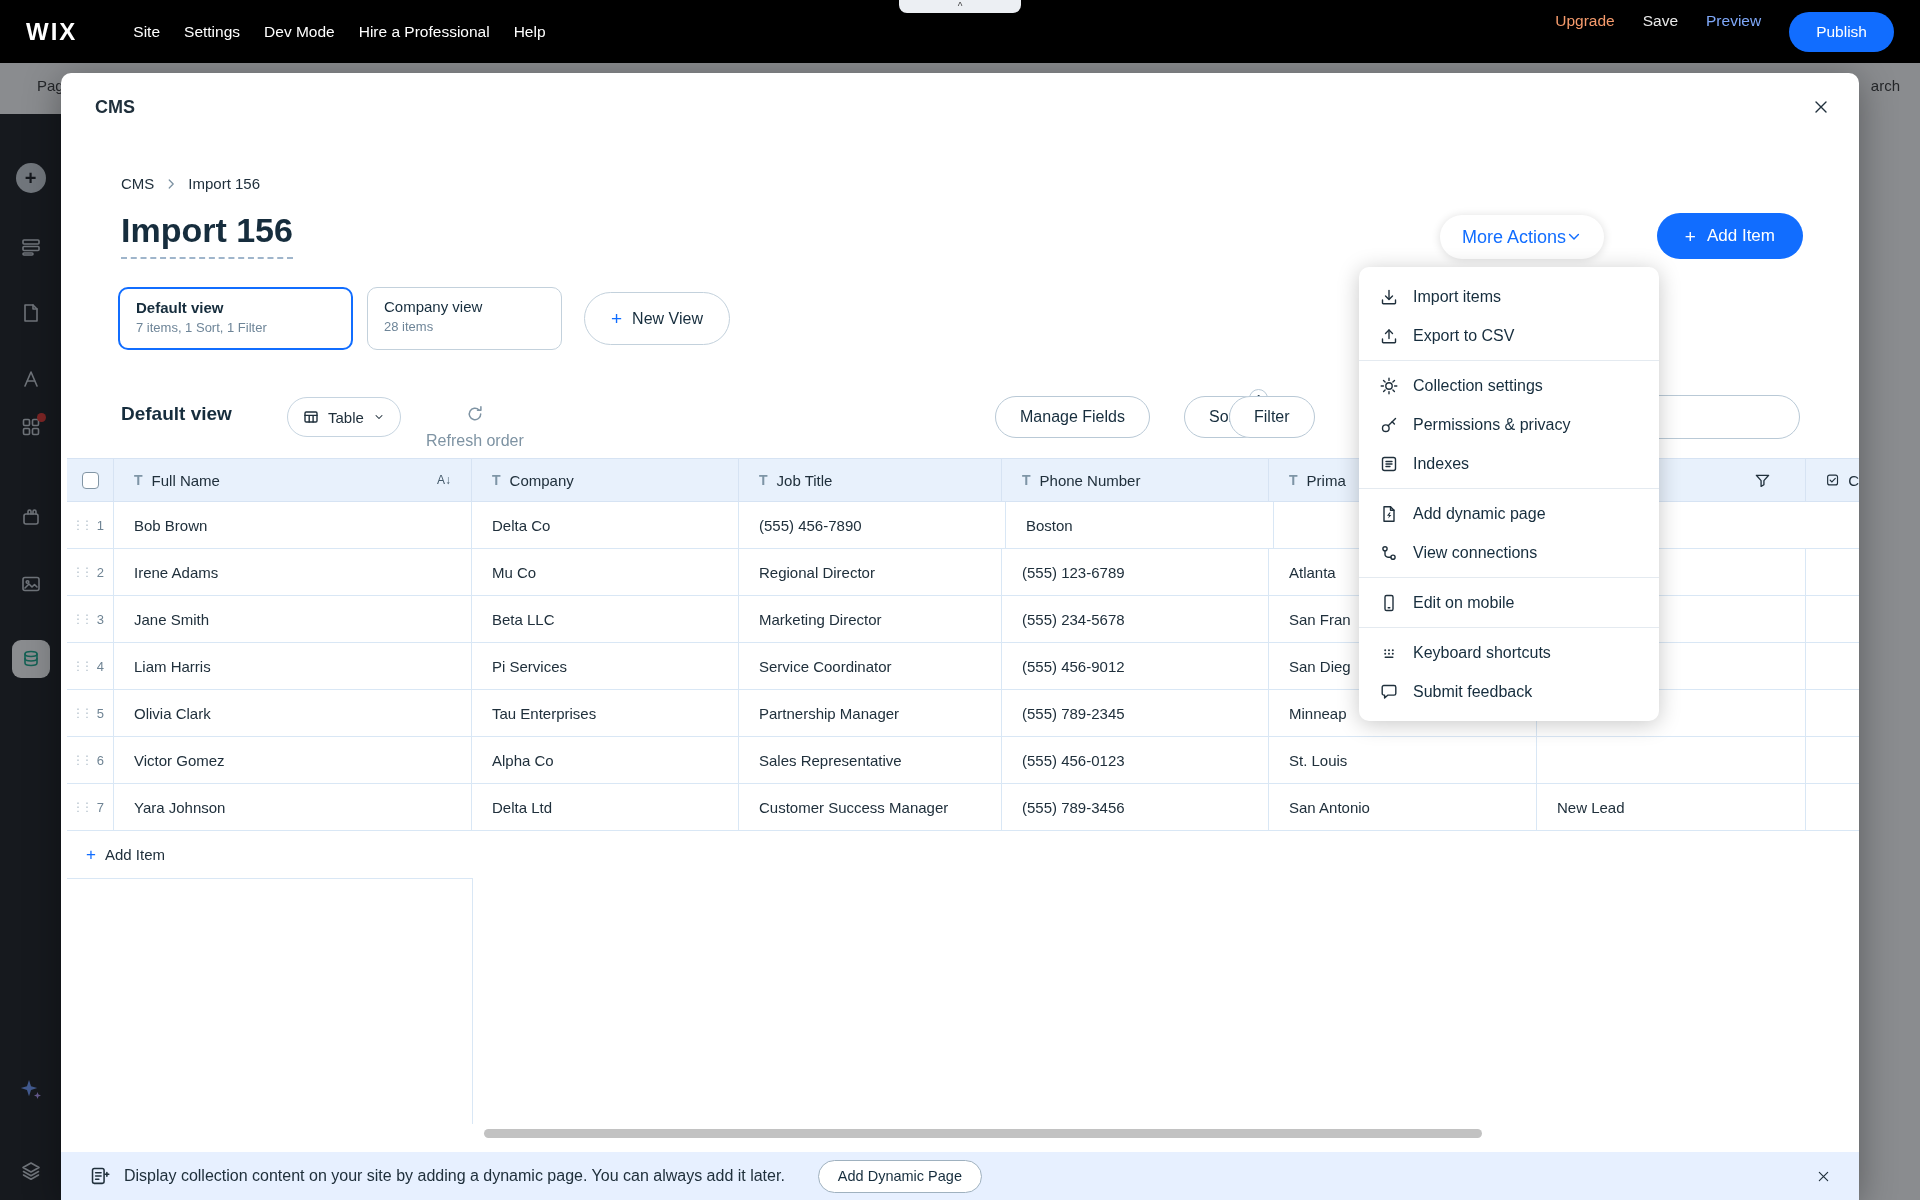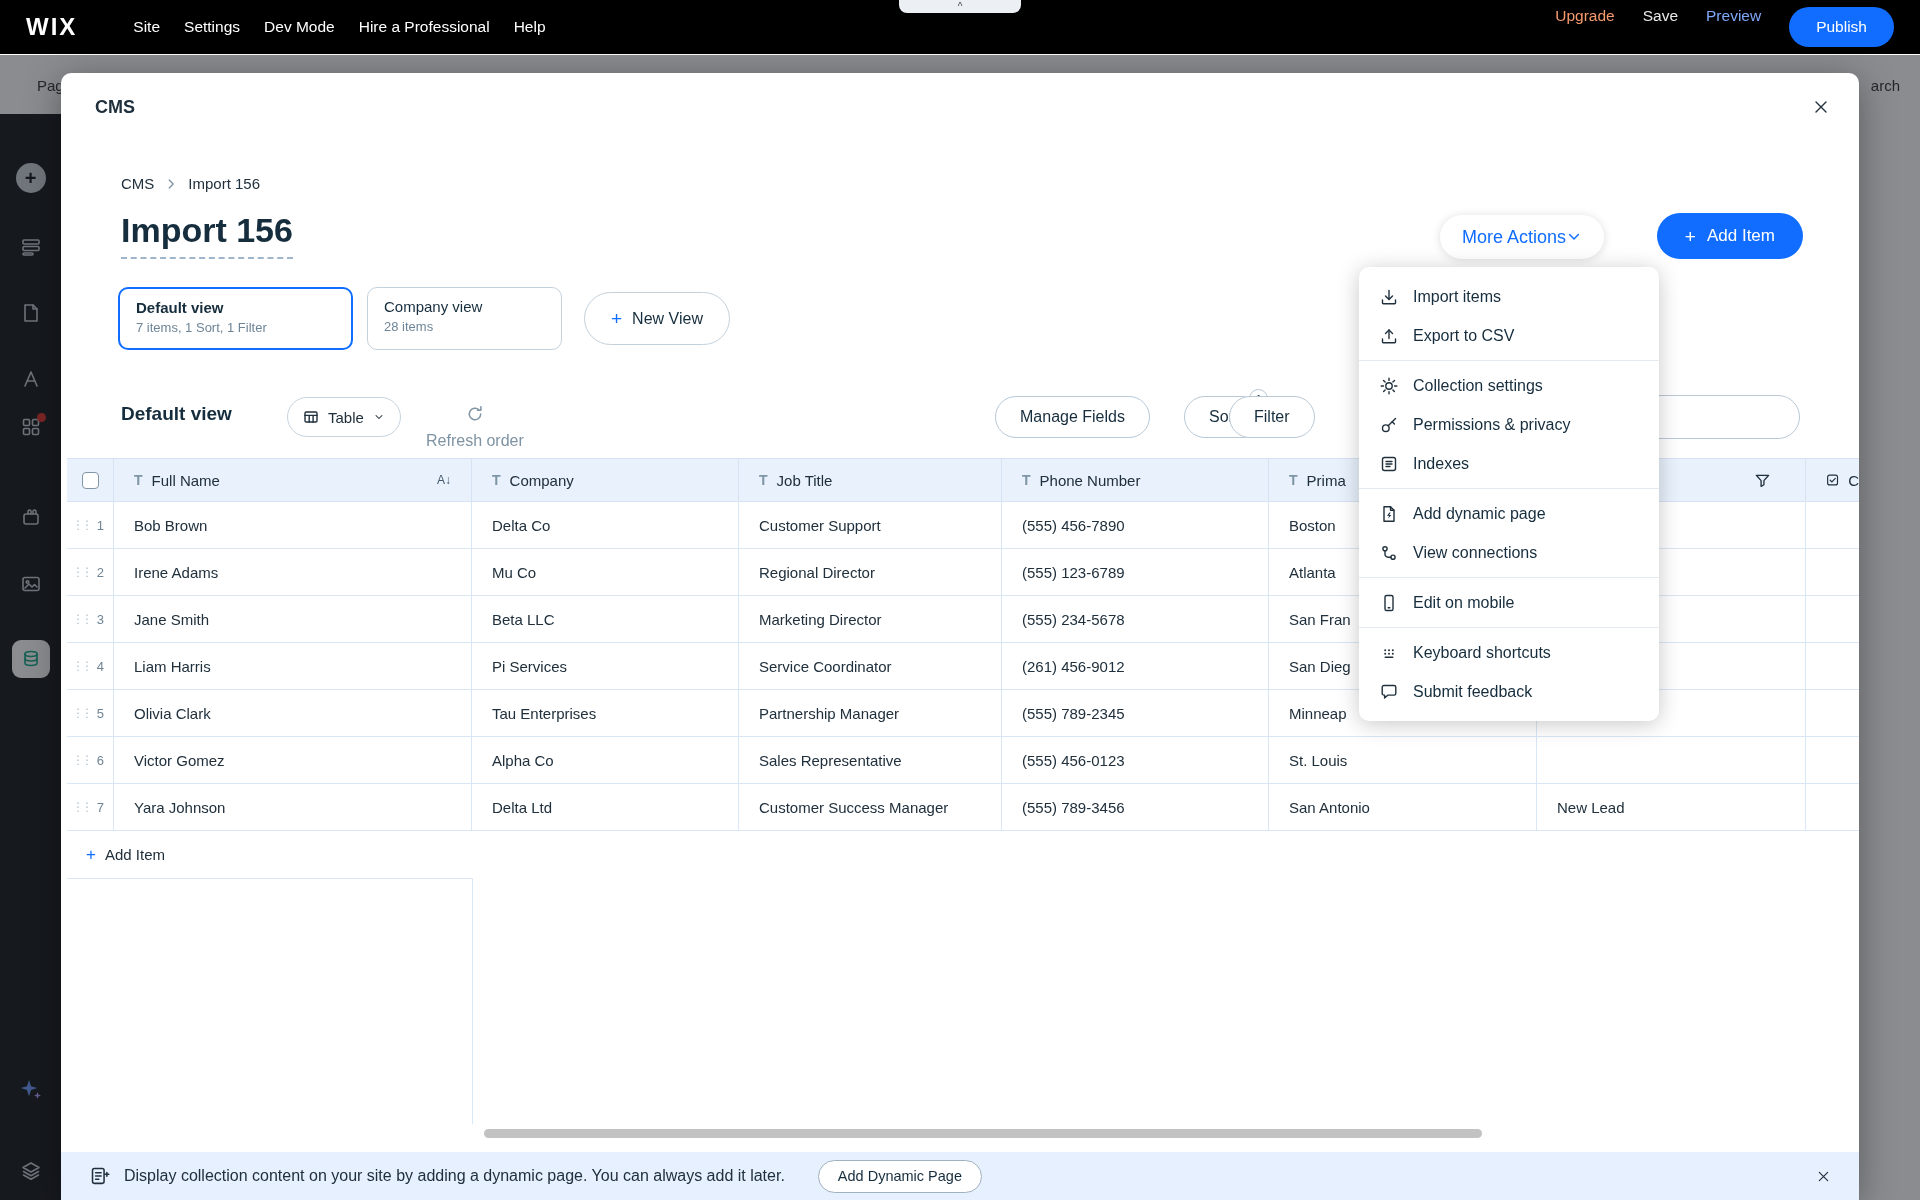--- a/index.html
+++ b/index.html
@@ -1,20 +1,20 @@
 <!DOCTYPE html>
 <html><head>
 <meta charset="utf-8">
 <style>
   * { margin:0; padding:0; box-sizing:border-box; }
   html,body { width:1920px; height:1200px; overflow:hidden; background:#fff;
     font-family:"Liberation Sans", sans-serif; color:#20303C; }
 
   
-  .topbar { position:absolute; top:0; left:0; width:1920px; height:54px; background:#000;
+  .topbar { position:absolute; top:0; left:0; width:1920px; height:63px; background:#000;
     display:flex; align-items:center; padding:0 26px; z-index:40; }
   .logo { color:#fff; font-size:24px; font-weight:800; letter-spacing:2px; margin-right:56px; cursor:pointer; }
   .topnav { display:flex; gap:24px; }
   .topnav .nav-item { color:#fff; font-size:15.5px; cursor:pointer; white-space:nowrap; }
   .topbar-right { margin-left:auto; display:flex; align-items:flex-start; gap:28px; }
   .upgrade { color:#F69B6C; font-size:15.5px; cursor:pointer; }
   .save { color:#E9E9E9; font-size:15.5px; cursor:pointer; }
   .preview { color:#7FA8F9; font-size:15.5px; cursor:pointer; }
   .publish-btn { background:#116DFF; color:#fff; height:40px; padding:0 27px; border-radius:20px;
     display:flex; align-items:center; font-size:15.5px; cursor:pointer; border:none; }
@@ -355,23 +355,20 @@
       <div class="td w-g gut">
           <span class="drag">⋮⋮</span>
           <span class="rnum">1</span>
         </div>
       <div class="td w-1">
           <span>Bob Brown</span>
         </div>
       <div class="td w-2">
           <span>Delta Co</span>
         </div>
-      <div class="td w-3">
-          <span>Customer Support</span>
-        </div>
       <div class="td w-4">
           <span>(555) 456-7890</span>
         </div>
       <div class="td w-5">
           <span>Boston</span>
         </div>
       <div class="td w-6">
           <span></span>
         </div>
       <div class="td w-7"></div>
@@ -434,21 +431,21 @@
       <div class="td w-1">
           <span>Liam Harris</span>
         </div>
       <div class="td w-2">
           <span>Pi Services</span>
         </div>
       <div class="td w-3">
           <span>Service Coordinator</span>
         </div>
       <div class="td w-4">
-          <span>(261) 456-9012</span>
+          <span>(555) 456-9012</span>
         </div>
       <div class="td w-5">
           <span>San Dieg</span>
         </div>
       <div class="td w-6">
           <span></span>
         </div>
       <div class="td w-7"></div>
     </div>
     <div class="trow">

